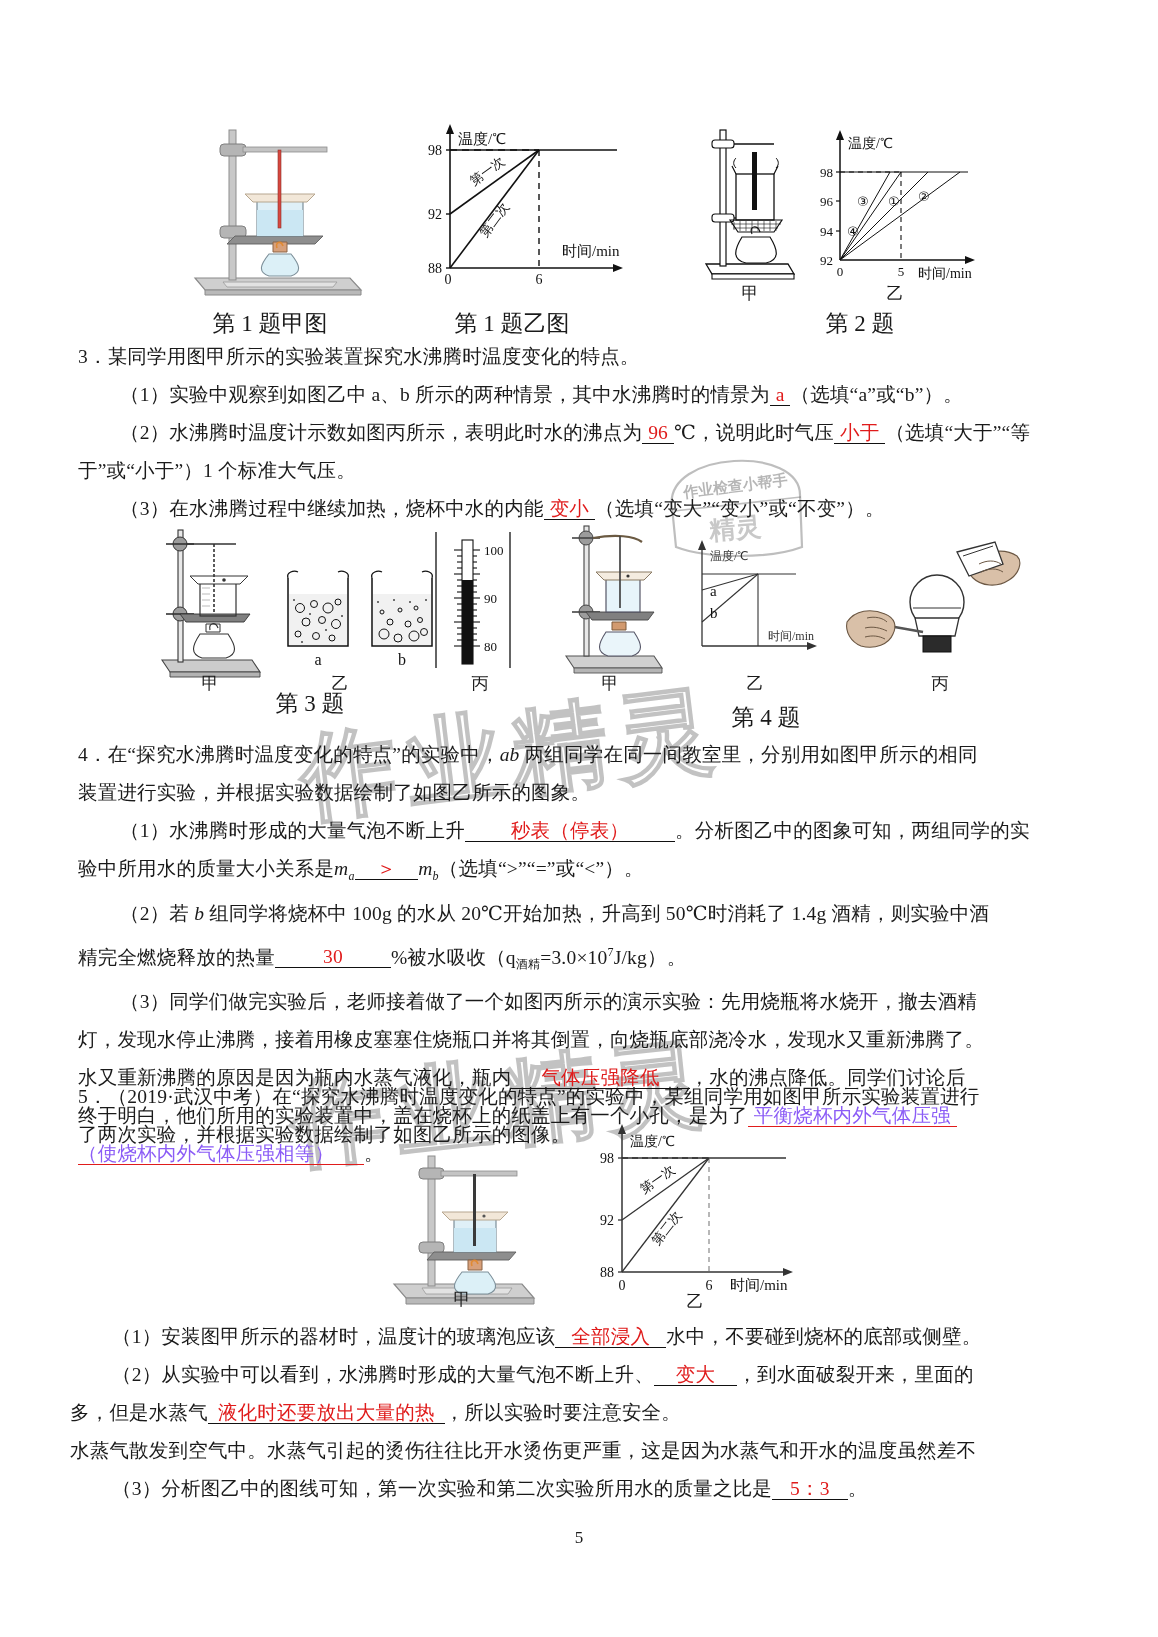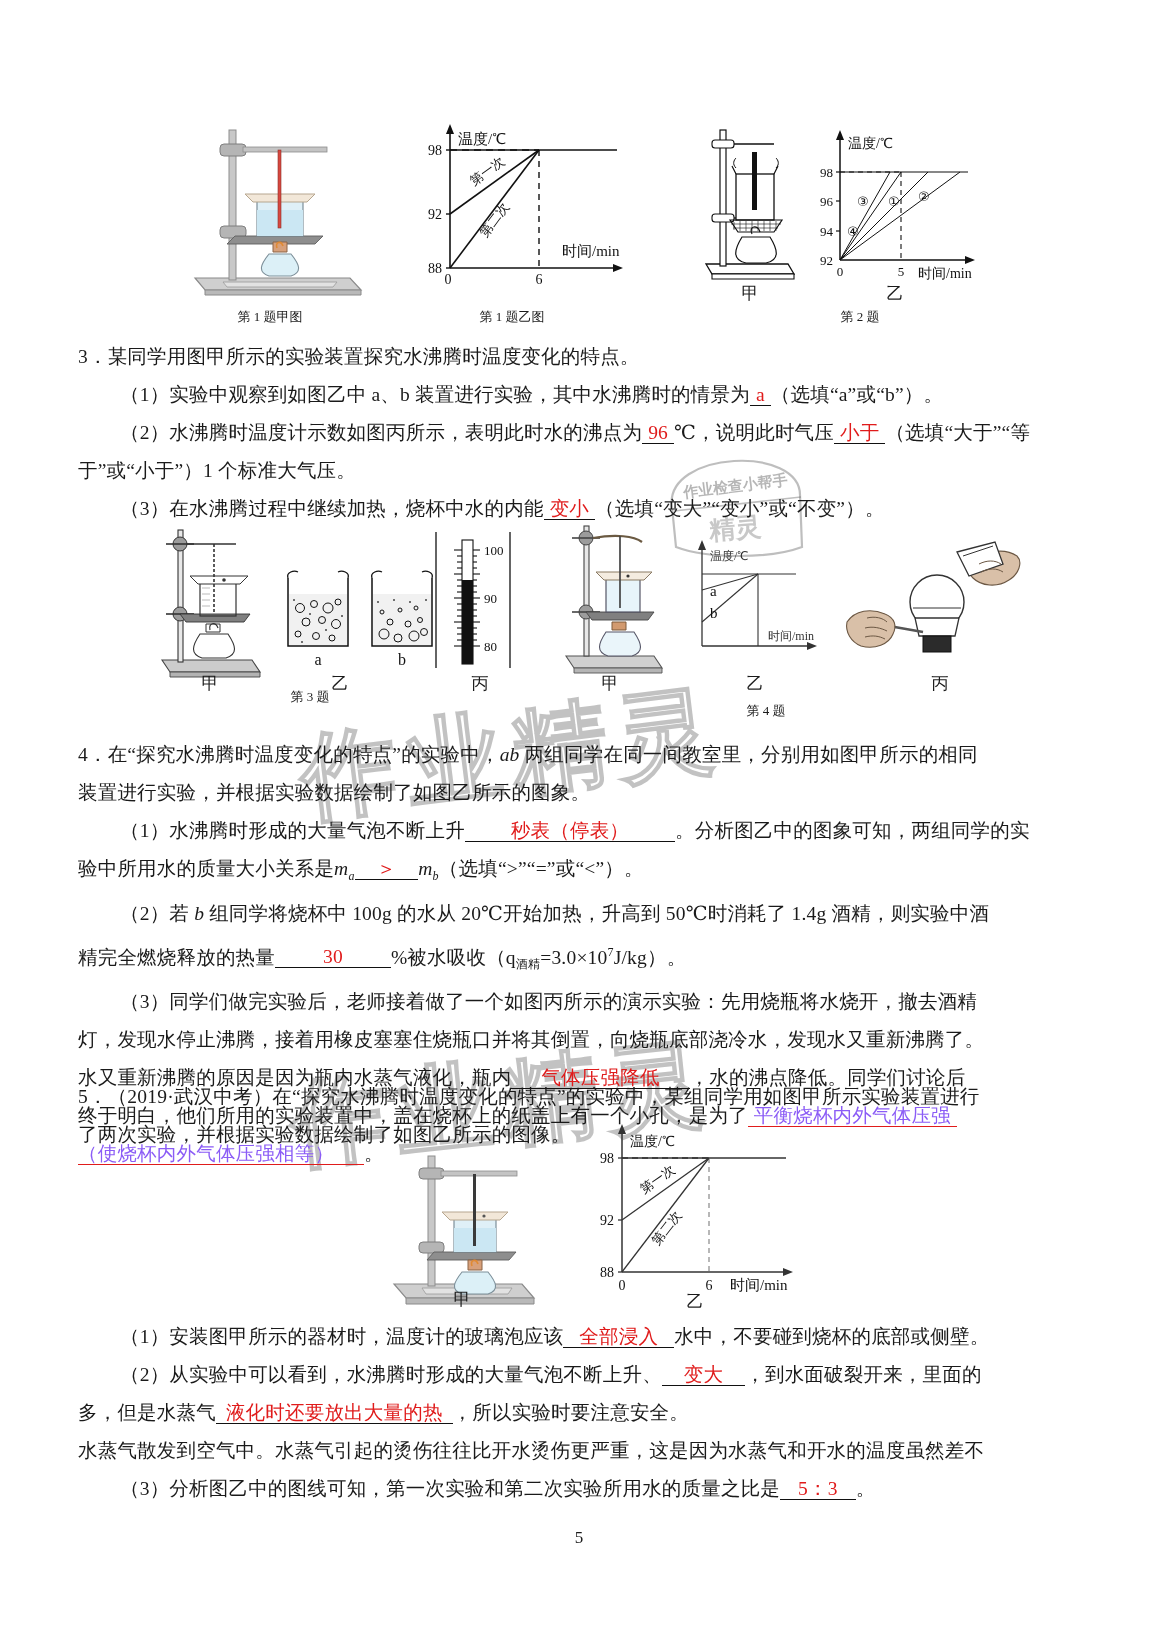--- a/index.html
+++ b/index.html
@@ -9,21 +9,21 @@
     color:#1a1a1a;
     -webkit-font-smoothing:antialiased;
   }
   .page{position:relative;width:1158px;height:1637px;overflow:hidden;}
 
   
   .ptxt{font-size:19.5px;line-height:38px;letter-spacing:.2px;}
   .ans{color:#8b5cf6;border-bottom:1.2px solid #e01b1b;padding:0 6px;white-space:nowrap;}
   .ansk{color:#e01b1b;border-bottom:1.2px solid #111;padding:0 6px;white-space:nowrap;}
   .indent{display:inline-block;width:42px;}
-  .cap{font-size:13px;text-align:center;}
+  .cap{font-size:23px;text-align:center;}
   .fig-label{font-size:17px;text-align:center;}
   .sup{font-size:12px;vertical-align:super;}
   .sub{font-size:12px;vertical-align:sub;}
   .ital{font-style:italic;}
 
   
   .abs{position:absolute;}
 
   
   svg{display:block;overflow:visible;}
@@ -180,21 +180,21 @@
 
   <div class="abs cap" style="left:190px;top:308px;width:160px;">第 1 题甲图</div>
   <div class="abs cap" style="left:432px;top:308px;width:160px;">第 1 题乙图</div>
   <div class="abs cap" style="left:780px;top:308px;width:160px;">第 2 题</div>
 
   <div class="abs ptxt" style="left:78px;top:338px;width:1000px;">
     <div>
       <span>3</span><span>．某同学用图甲所示的实验装置探究水沸腾时温度变化的特点。</span>
     </div>
     <div>
-      <span class="indent"></span><span>（1）</span><span>实验中观察到如图乙中 a、b 装置进行实验，其中水沸腾时的情景为</span><span class="ansk">a</span><span>（选填“a”或“b”）。</span>
+      <span class="indent"></span><span>（1）</span><span>实验中观察到如图乙中 a、b 所示的两种情景，其中水沸腾时的情景为</span><span class="ansk">a</span><span>（选填“a”或“b”）。</span>
     </div>
     <div>
       <span class="indent"></span><span>（2）</span><span>水沸腾时温度计示数如图丙所示，表明此时水的沸点为</span><span class="ansk">96</span><span>℃，说明此时气压</span><span class="ansk">小于</span><span>（选填“大于”“等于”或“小于”）1 个标准大气压。</span>
     </div>
     <div>
       <span class="indent"></span><span>（3）</span><span>在水沸腾过程中继续加热，烧杯中水的内能</span><span class="ansk">变小</span><span>（选填“变大”“变小”或“不变”）。</span>
     </div>
   </div>
 
   <svg class="abs" style="left:140px;top:522px;" width="140" height="160" viewBox="0 0 140 160">
@@ -473,21 +473,21 @@
     <text x="36" y="167" text-anchor="end" font-family="Liberation Serif, serif" font-size="14" fill="#111">88</text>
     <text x="44" y="180" text-anchor="middle" font-family="Liberation Serif, serif" font-size="14" fill="#111">0</text>
     <text x="131" y="180" text-anchor="middle" font-family="Liberation Serif, serif" font-size="14" fill="#111">6</text>
     <text x="52" y="36" font-family="Liberation Serif, serif" font-size="14" fill="#111">温度/℃</text>
     <text x="152" y="180" font-family="Liberation Serif, serif" font-size="15" fill="#111">时间/min</text>
     <text x="66" y="84" font-family="Liberation Serif, serif" font-size="13" fill="#111" transform="rotate(-35 66 84)">第一次</text>
     <text x="80" y="136" font-family="Liberation Serif, serif" font-size="13" fill="#111" transform="rotate(-52 80 136)">第二次</text>
   </svg>
   <div class="abs fig-label" style="left:655px;top:1290px;width:80px;">乙</div>
 
-  <div class="abs ptxt" style="left:78px;top:1318px;width:1002px;">
+  <div class="abs ptxt" style="left:70px;top:1318px;width:1002px;">
     <div>
       <span class="indent"></span><span>（1）</span><span>安装图甲所示的器材时，温度计的玻璃泡应该</span><span class="ansk" style="padding:0 16px;">全部浸入</span><span>水中，不要碰到烧杯的底部或侧壁。</span>
     </div>
     <div>
       <span class="indent"></span><span>（2）</span><span>从实验中可以看到，水沸腾时形成的大量气泡不断上升、</span><span class="ansk" style="padding:0 22px;">变大</span><span>，到水面破裂开来，里面的</span>
     </div>
     <div>
       <span>多，但是水蒸气</span><span class="ansk" style="padding:0 10px;">液化时还要放出大量的热</span><span>，所以实验时要注意安全。</span>
     </div>
     <div><span>水蒸气散发到空气中。水蒸气引起的烫伤往往比开水烫伤更严重，这是因为水蒸气和开水的温度虽然差不</span></div>

